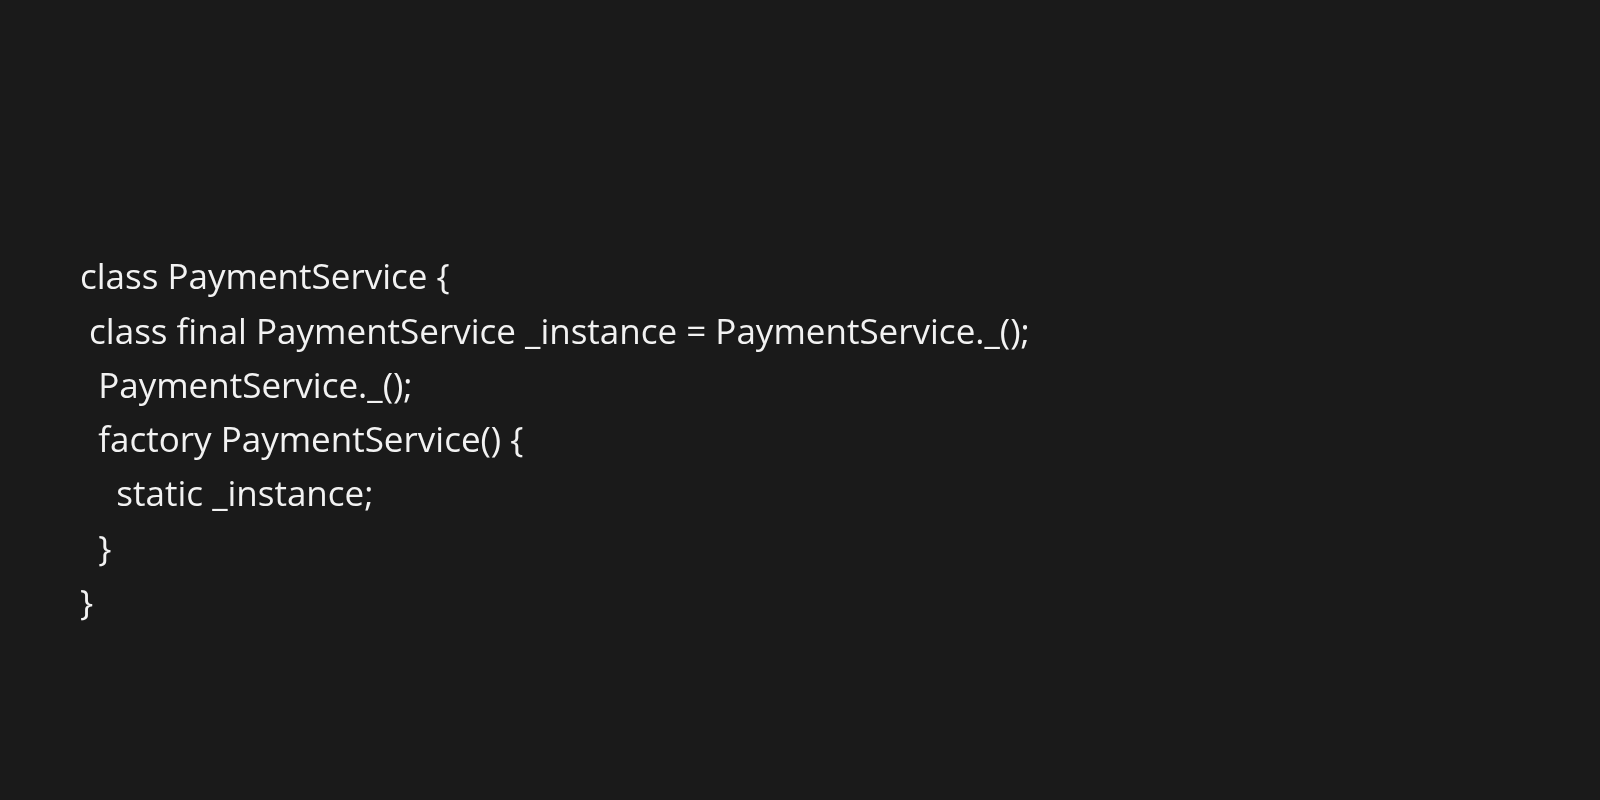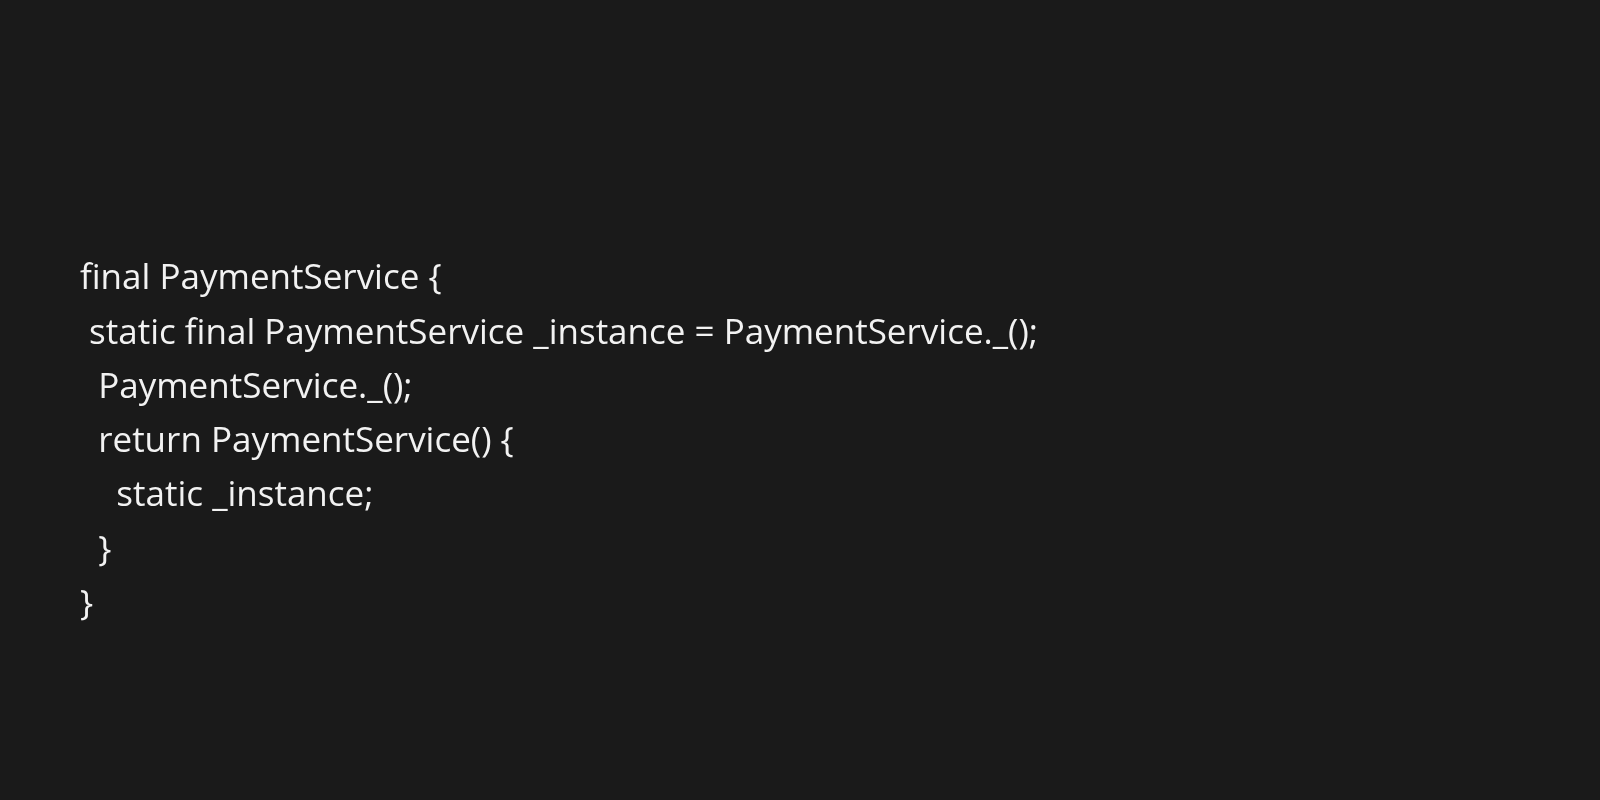--- a/index.html
+++ b/index.html
@@ -21,20 +21,20 @@
       line-height: 1.55;
       color: #f2f2f2;
       font-weight: 400;
       white-space: pre;
     }
   </style>
 </head>
 <body>
 
 <div class="code-container">
-<span>final PaymentService {</span>
-<span> static final PaymentService _instance = PaymentService._();</span>
+<span>class PaymentService {</span>
+<span> class final PaymentService _instance = PaymentService._();</span>
 <span>  PaymentService._();</span>
-<span>  return PaymentService() {</span>
+<span>  factory PaymentService() {</span>
 <span>    static _instance;</span>
 <span>  }</span>
 <span>}</span>
 </div>
 
 </body></html>

